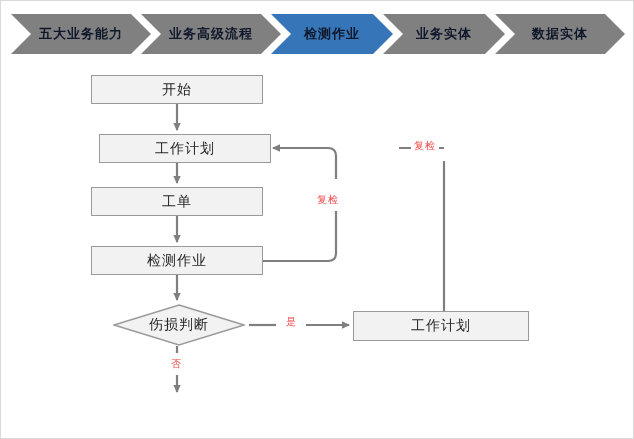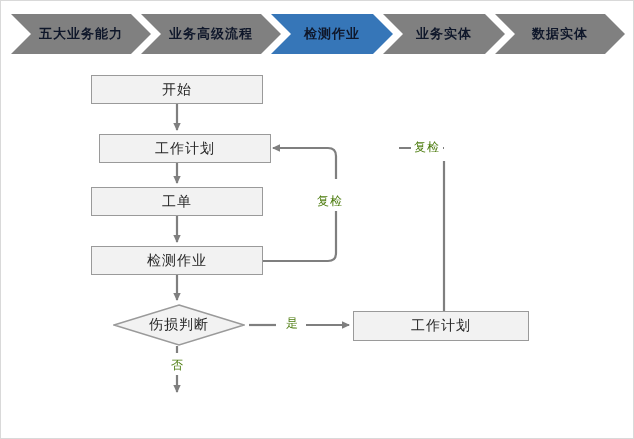--- a/index.html
+++ b/index.html
@@ -91,22 +91,22 @@
     justify-content: center;
     font-size: 14px;
     color: #262626;
     letter-spacing: 1px;
     white-space: nowrap;
     pointer-events: none;
     font-family: Liberation Serif, serif;
   }
   .edge-label {
     position: absolute;
-    font-size: 12px;
-    color: #4d7c0f;
+    font-size: 10px;
+    color: #ef4444;
     letter-spacing: 1px;
     white-space: nowrap;
     background: #ffffff;
     padding: 0 3px;
   }
   #edges {
     position: absolute;
     left: 0;
     top: 0;
     width: 634px;

